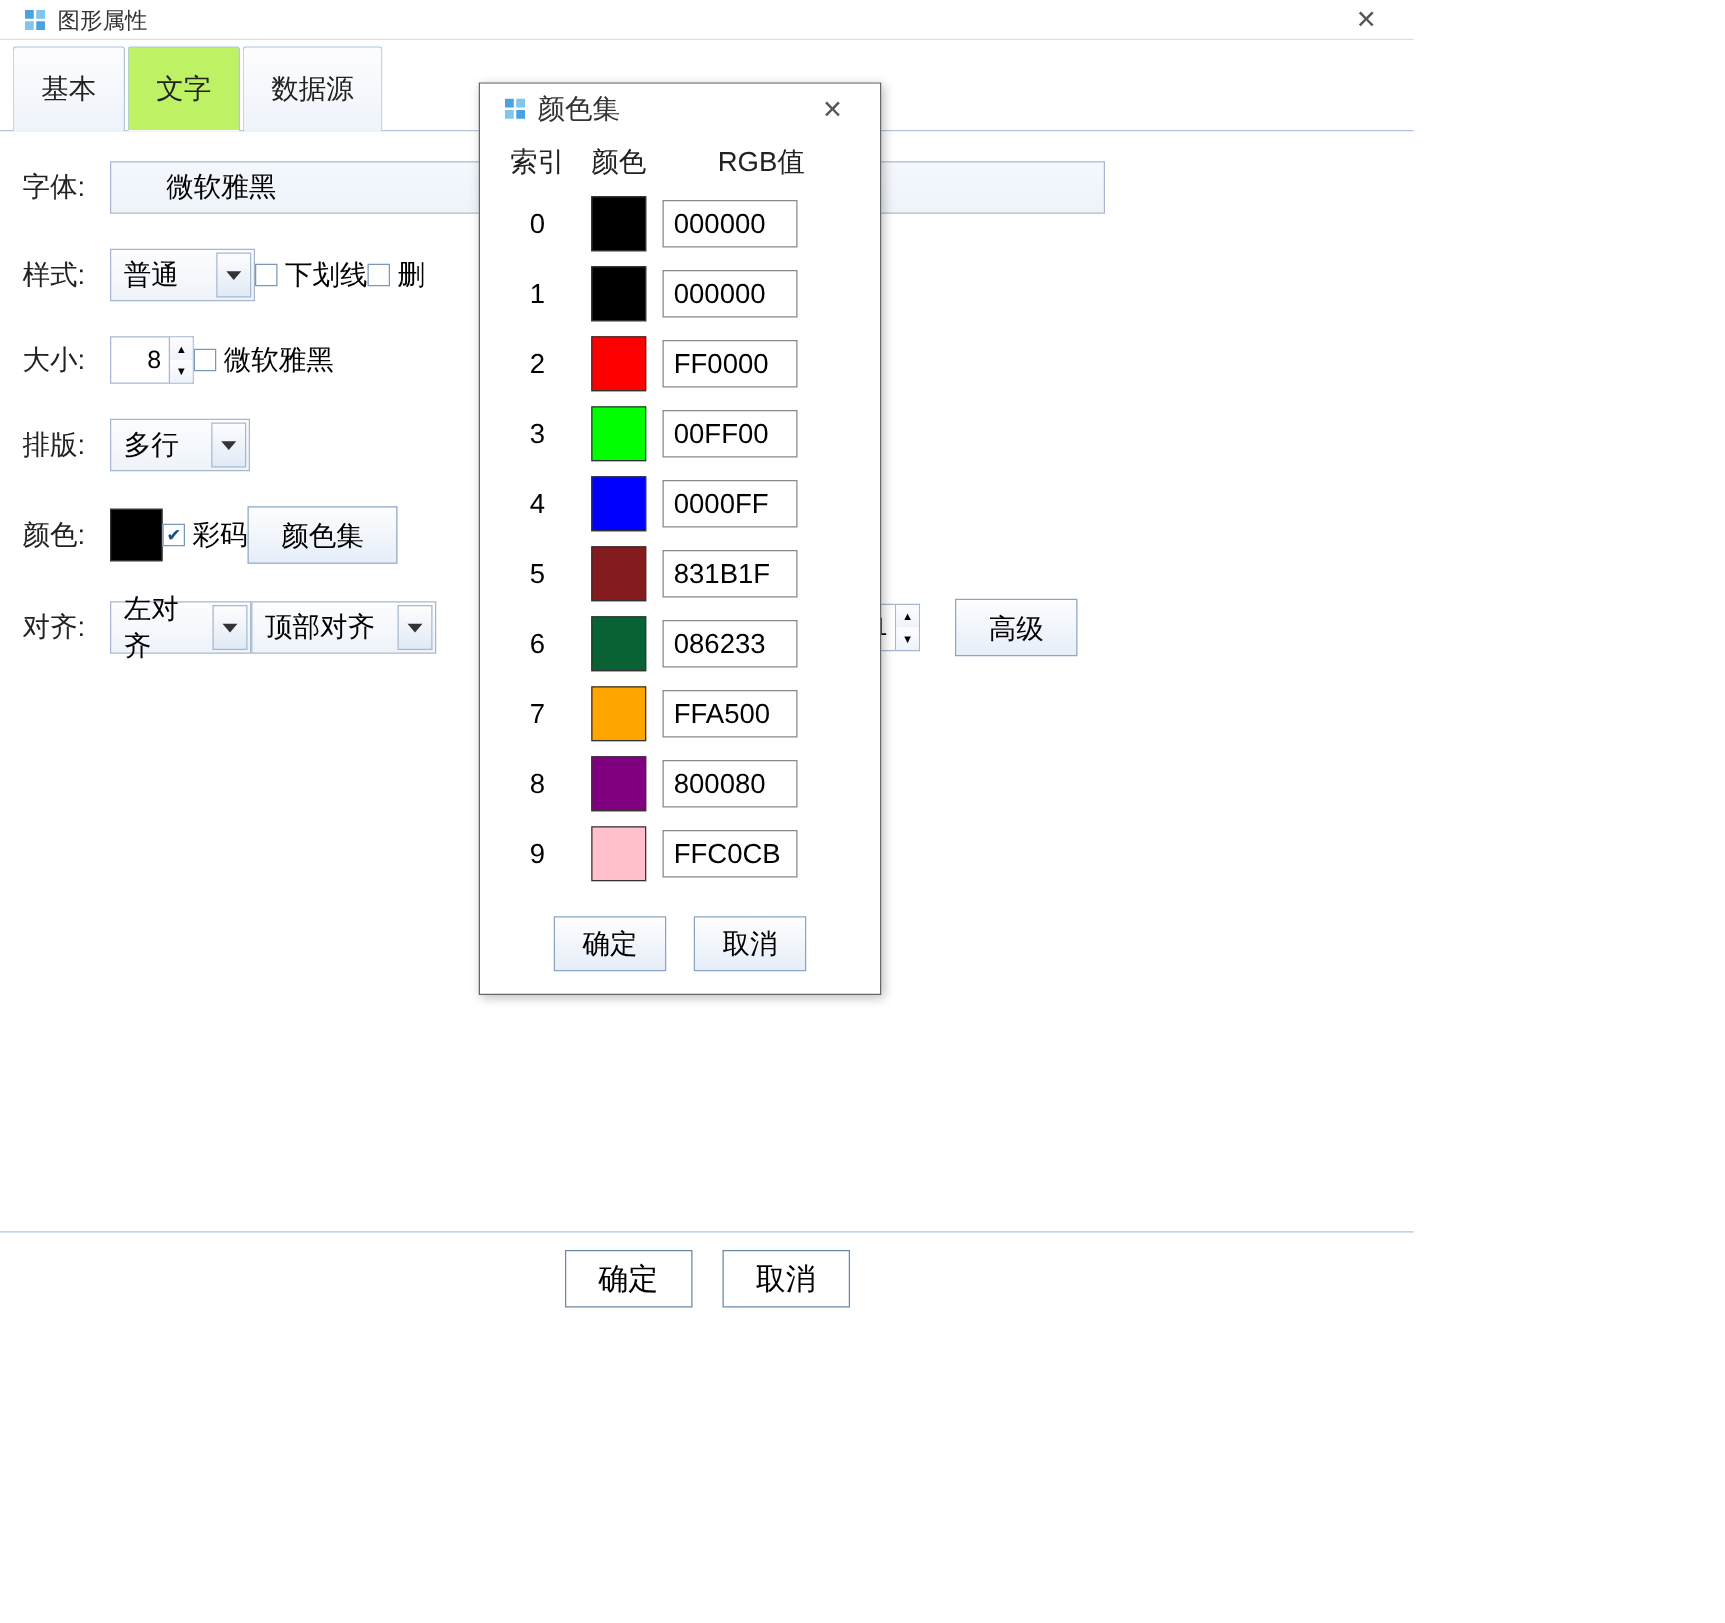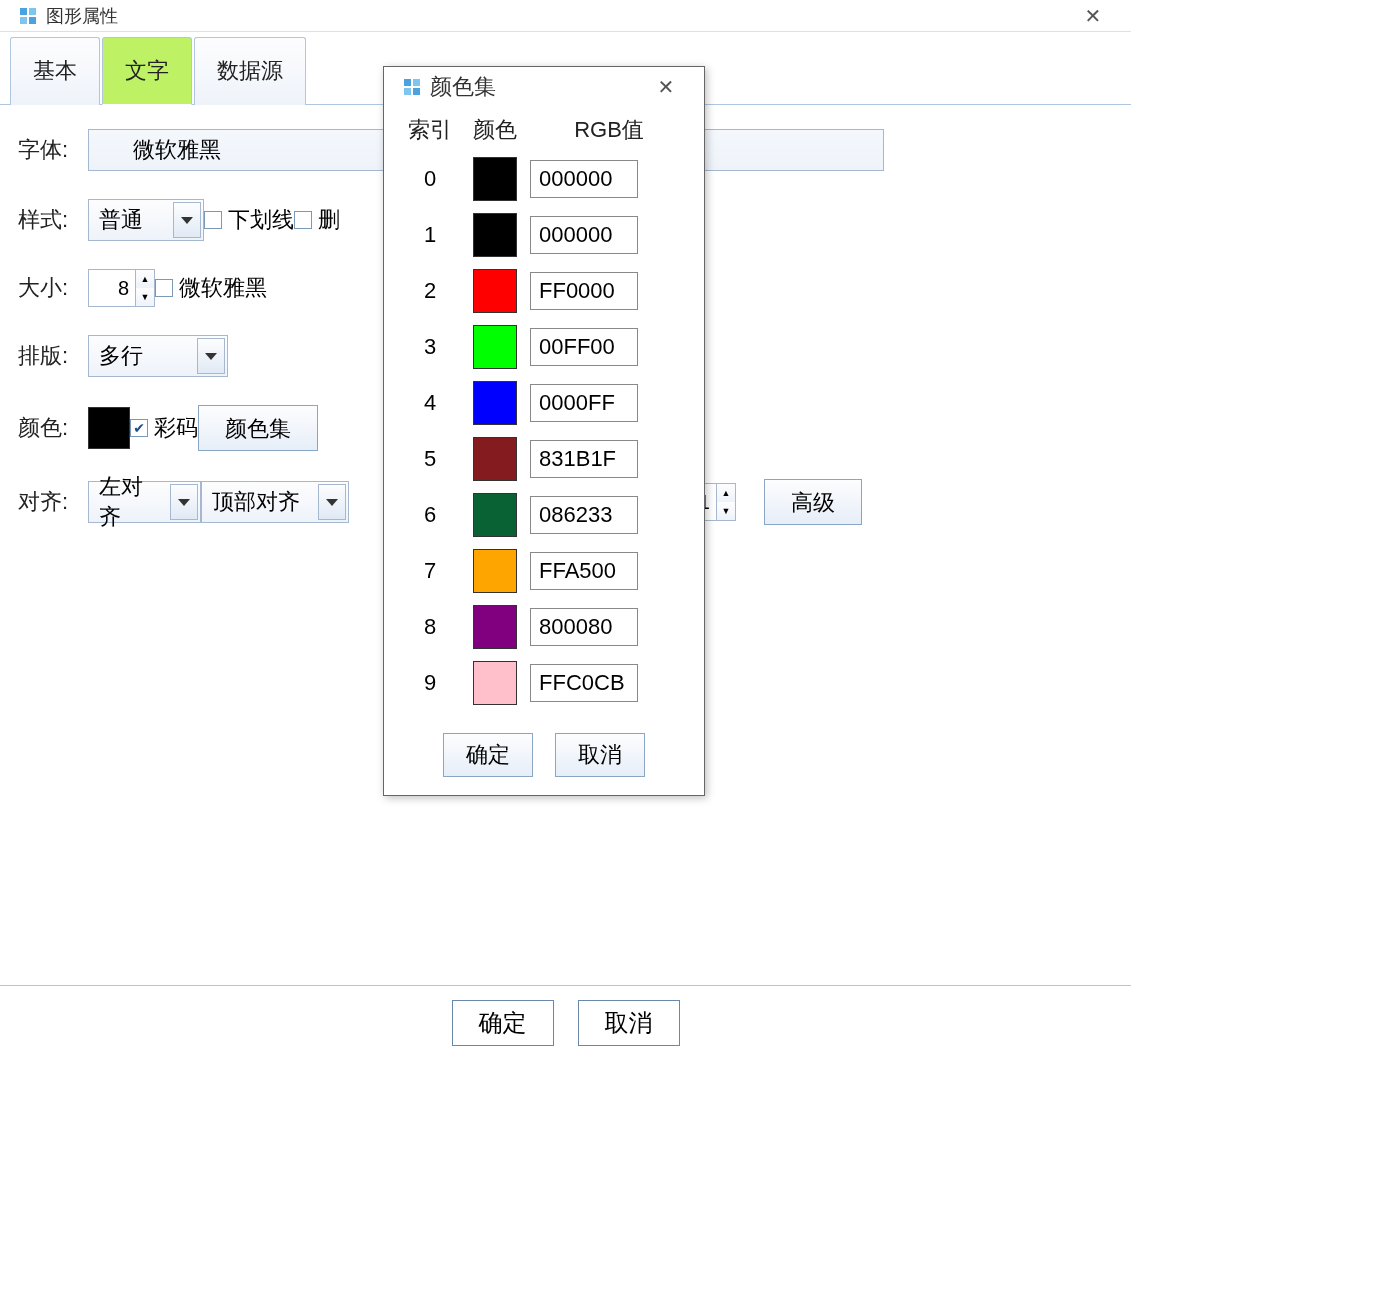--- a/index.html
+++ b/index.html
@@ -293,21 +293,21 @@
         </span>
       </div>
       <label class="checkbox">
         <span class="box"></span>
         <span>微软雅黑</span>
       </label>
     </div>
 
     <div class="row">
       <span class="lbl">排版:</span>
-      <div class="select" style="width:140px">
+      <div class="select" style="width:112px">
         <span>多行</span>
         <span class="caret"></span>
       </div>
     </div>
 
     <div class="row">
       <span class="lbl">颜色:</span>
       <div class="color-swatch"></div>
       <label class="checkbox checked">
         <span class="box"></span>

